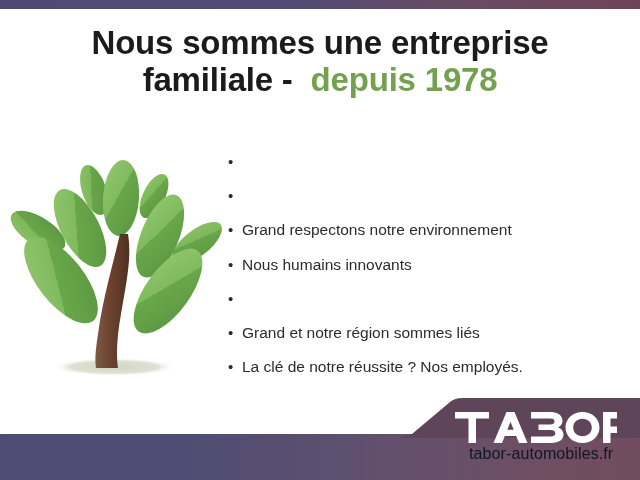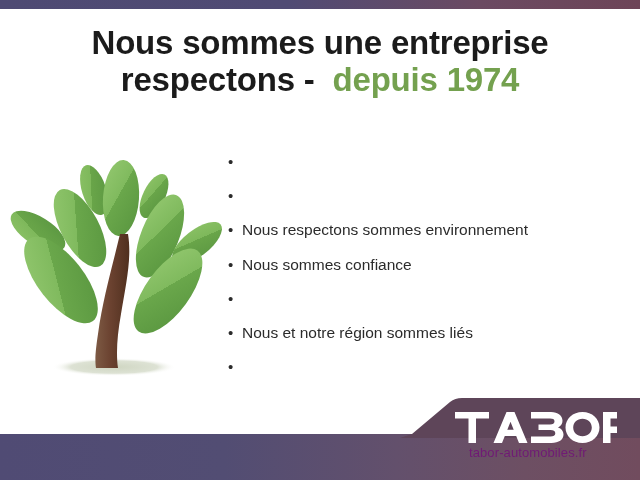--- a/index.html
+++ b/index.html
@@ -112,36 +112,36 @@
   }
   .logo-word {
     display: block;
     height: 32px;
   }
   .logo-word svg { display: block; }
   .logo-sub {
     display: block;
     margin-top: 1px;
     margin-left: 14px;
-    font-size: 13px;
-    color: #701a75;
+    font-size: 16px;
+    color: #0f172a;
     letter-spacing: 0.1px;
     white-space: nowrap;
   }
 </style>
 </head>
 <body>
 
 <div class="slide">
 
   <div class="top-bar"></div>
 
   <div class="heading">
     <span class="line">Nous sommes une entreprise</span>
-    <span class="line"><span>respectons</span><span class="dash">&nbsp;-&nbsp;&nbsp;</span><span class="accent">depuis 1974</span></span>
+    <span class="line"><span>familiale</span><span class="dash">&nbsp;-&nbsp;&nbsp;</span><span class="accent">depuis 1978</span></span>
   </div>
 
   <div class="tree">
     <svg viewBox="0 0 216 226" xmlns="http://www.w3.org/2000/svg">
       <defs>
         <linearGradient id="lgA" x1="0" y1="0" x2="1" y2="0.6">
           <stop offset="0%" stop-color="#8cc266"></stop>
           <stop offset="50%" stop-color="#7eb85b"></stop>
           <stop offset="50%" stop-color="#69a549"></stop>
           <stop offset="100%" stop-color="#5e9a43"></stop>
@@ -212,39 +212,40 @@
     <div class="bullet-row">
       <span class="bullet-dot">•</span>
     </div>
 
     <div class="bullet-row">
       <span class="bullet-dot">•</span>
     </div>
 
     <div class="bullet-row">
       <span class="bullet-dot">•</span>
-      <span class="bullet-text">Nous respectons sommes environnement</span>
-    </div>
-
-    <div class="bullet-row">
-      <span class="bullet-dot">•</span>
-      <span class="bullet-text">Nous sommes confiance</span>
-    </div>
-
-    <div class="bullet-row">
-      <span class="bullet-dot">•</span>
-    </div>
-
-    <div class="bullet-row">
-      <span class="bullet-dot">•</span>
-      <span class="bullet-text">Nous et notre région sommes liés</span>
-    </div>
-
-    <div class="bullet-row">
-      <span class="bullet-dot">•</span>
+      <span class="bullet-text">Grand respectons notre environnement</span>
+    </div>
+
+    <div class="bullet-row">
+      <span class="bullet-dot">•</span>
+      <span class="bullet-text">Nous humains innovants</span>
+    </div>
+
+    <div class="bullet-row">
+      <span class="bullet-dot">•</span>
+    </div>
+
+    <div class="bullet-row">
+      <span class="bullet-dot">•</span>
+      <span class="bullet-text">Grand et notre région sommes liés</span>
+    </div>
+
+    <div class="bullet-row">
+      <span class="bullet-dot">•</span>
+      <span class="bullet-text">La clé de notre réussite ? Nos employés.</span>
     </div>
 
   </div>
 
   <div class="footer"></div>
 
   <div class="footer-wedge">
     <svg viewBox="0 0 240 40" xmlns="http://www.w3.org/2000/svg">
       <path d="M240,0 L62,0 Q55,0 50,4 L12,36 L0,40 L240,40 Z" fill="#5e4559"></path>
     </svg>

